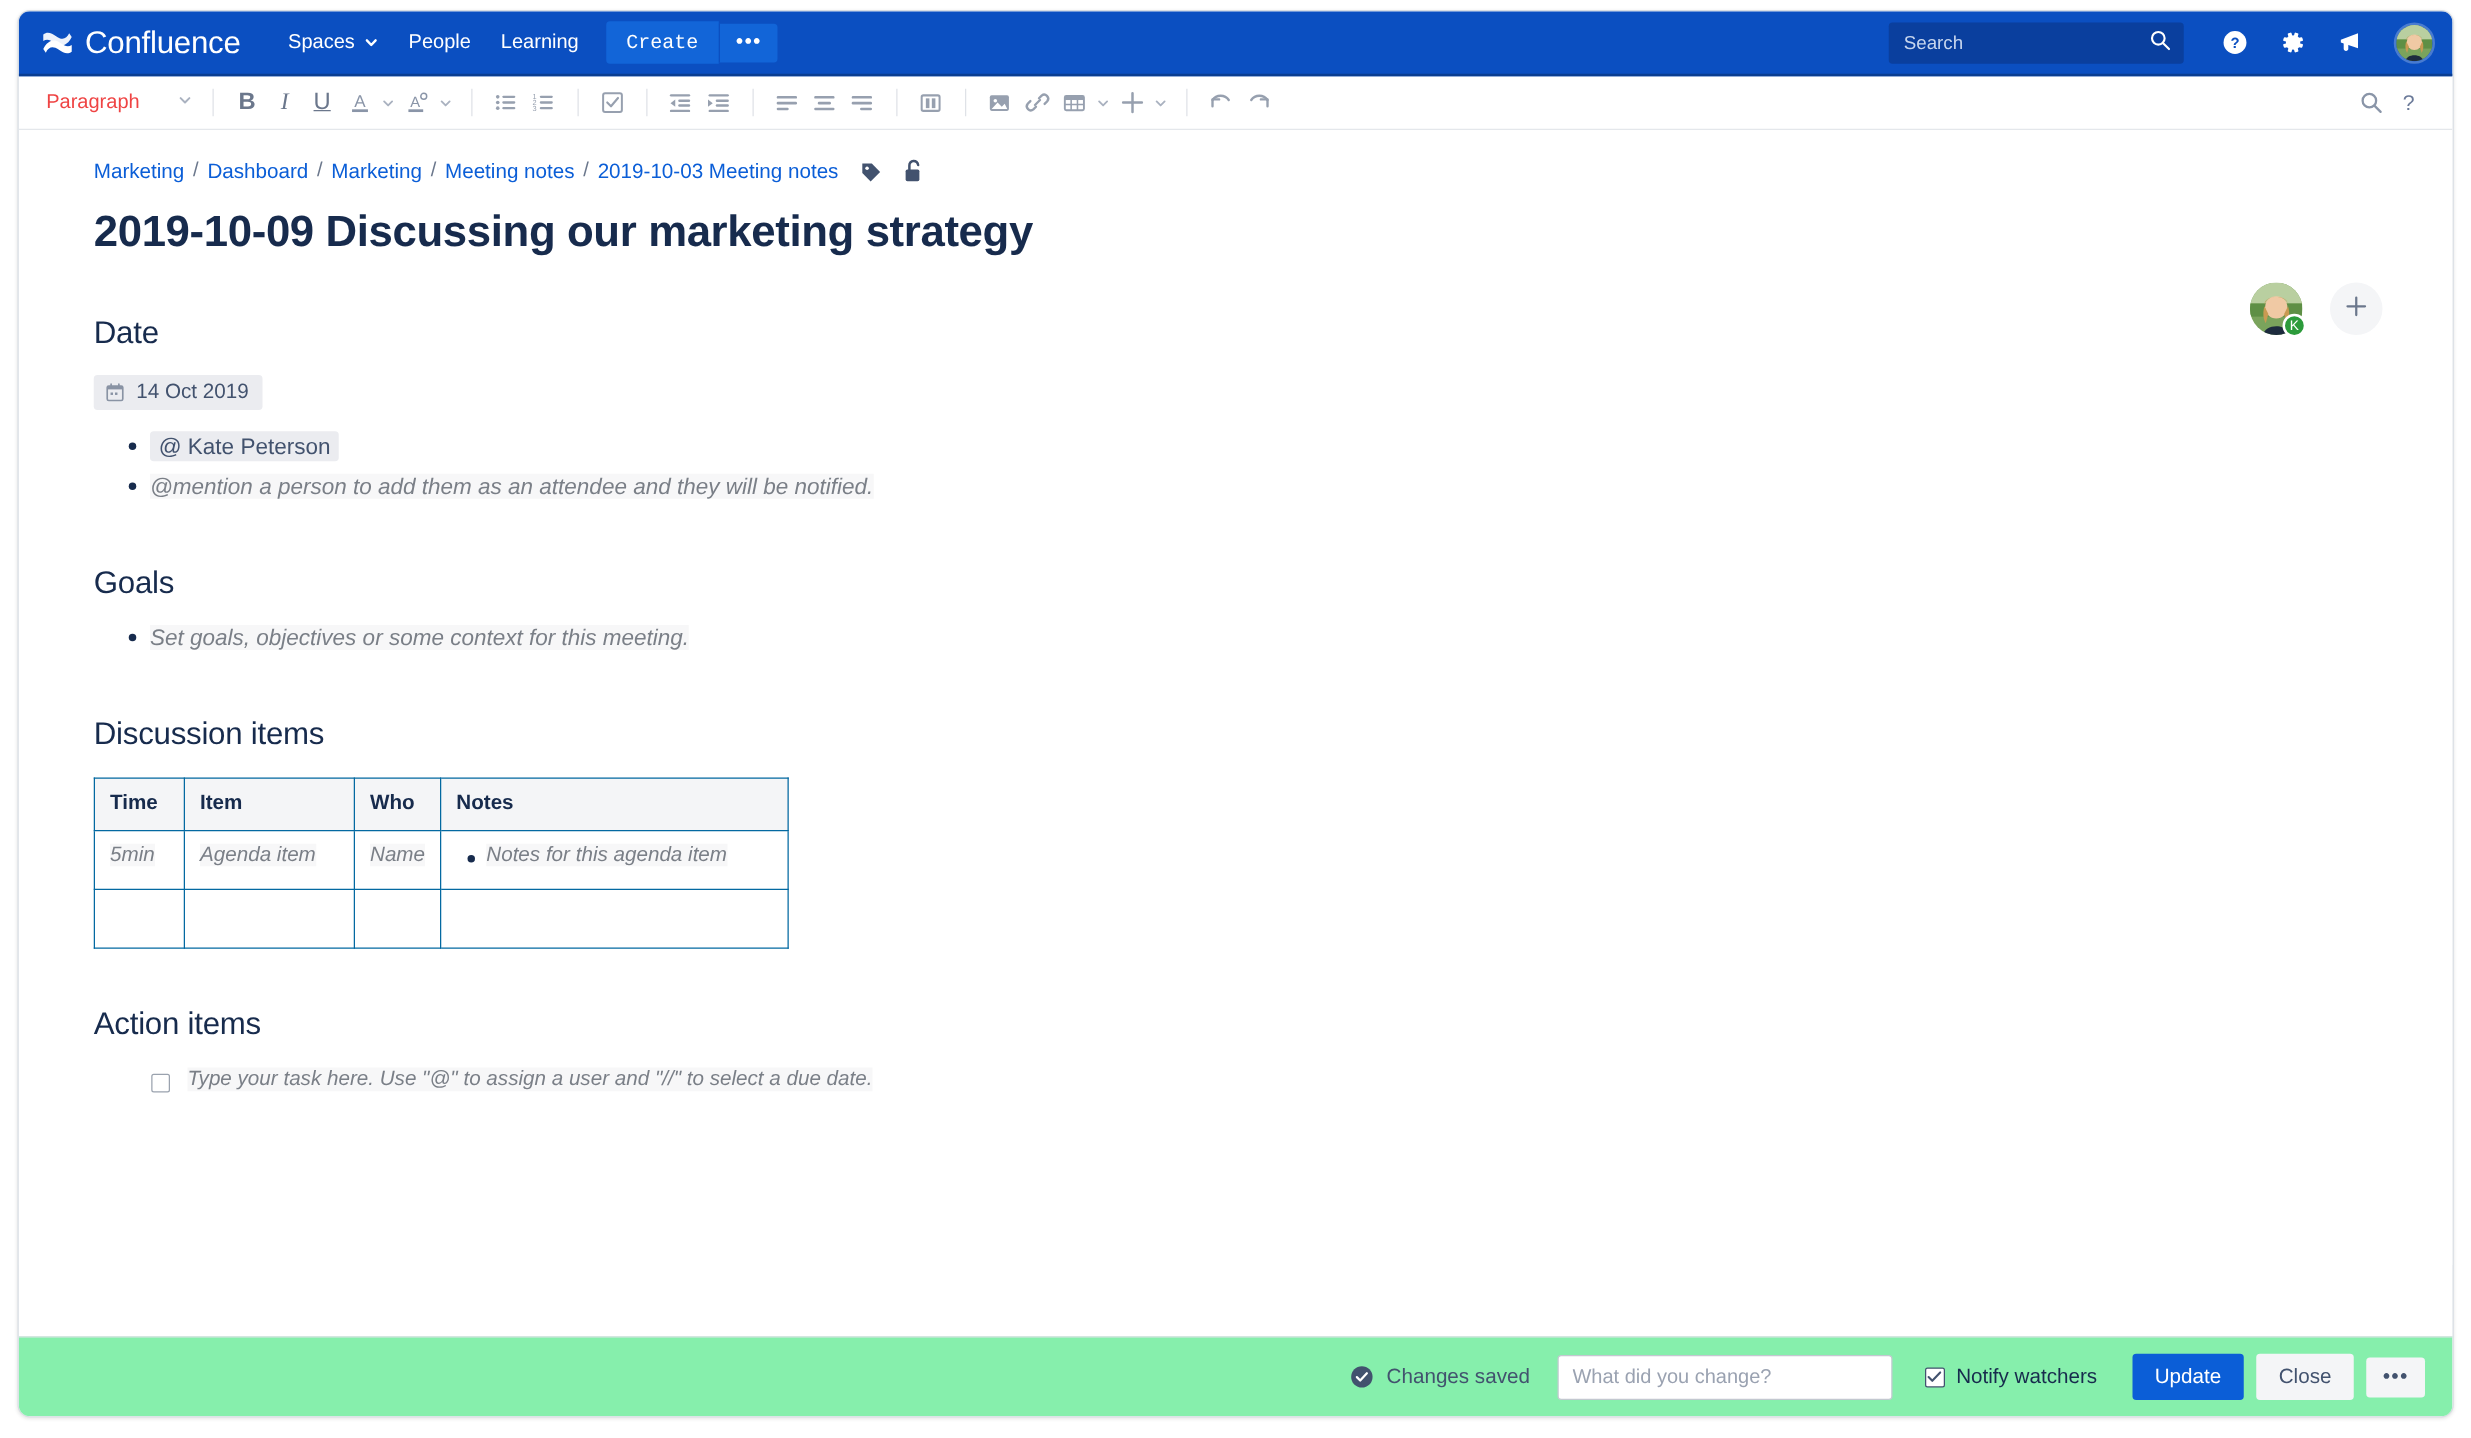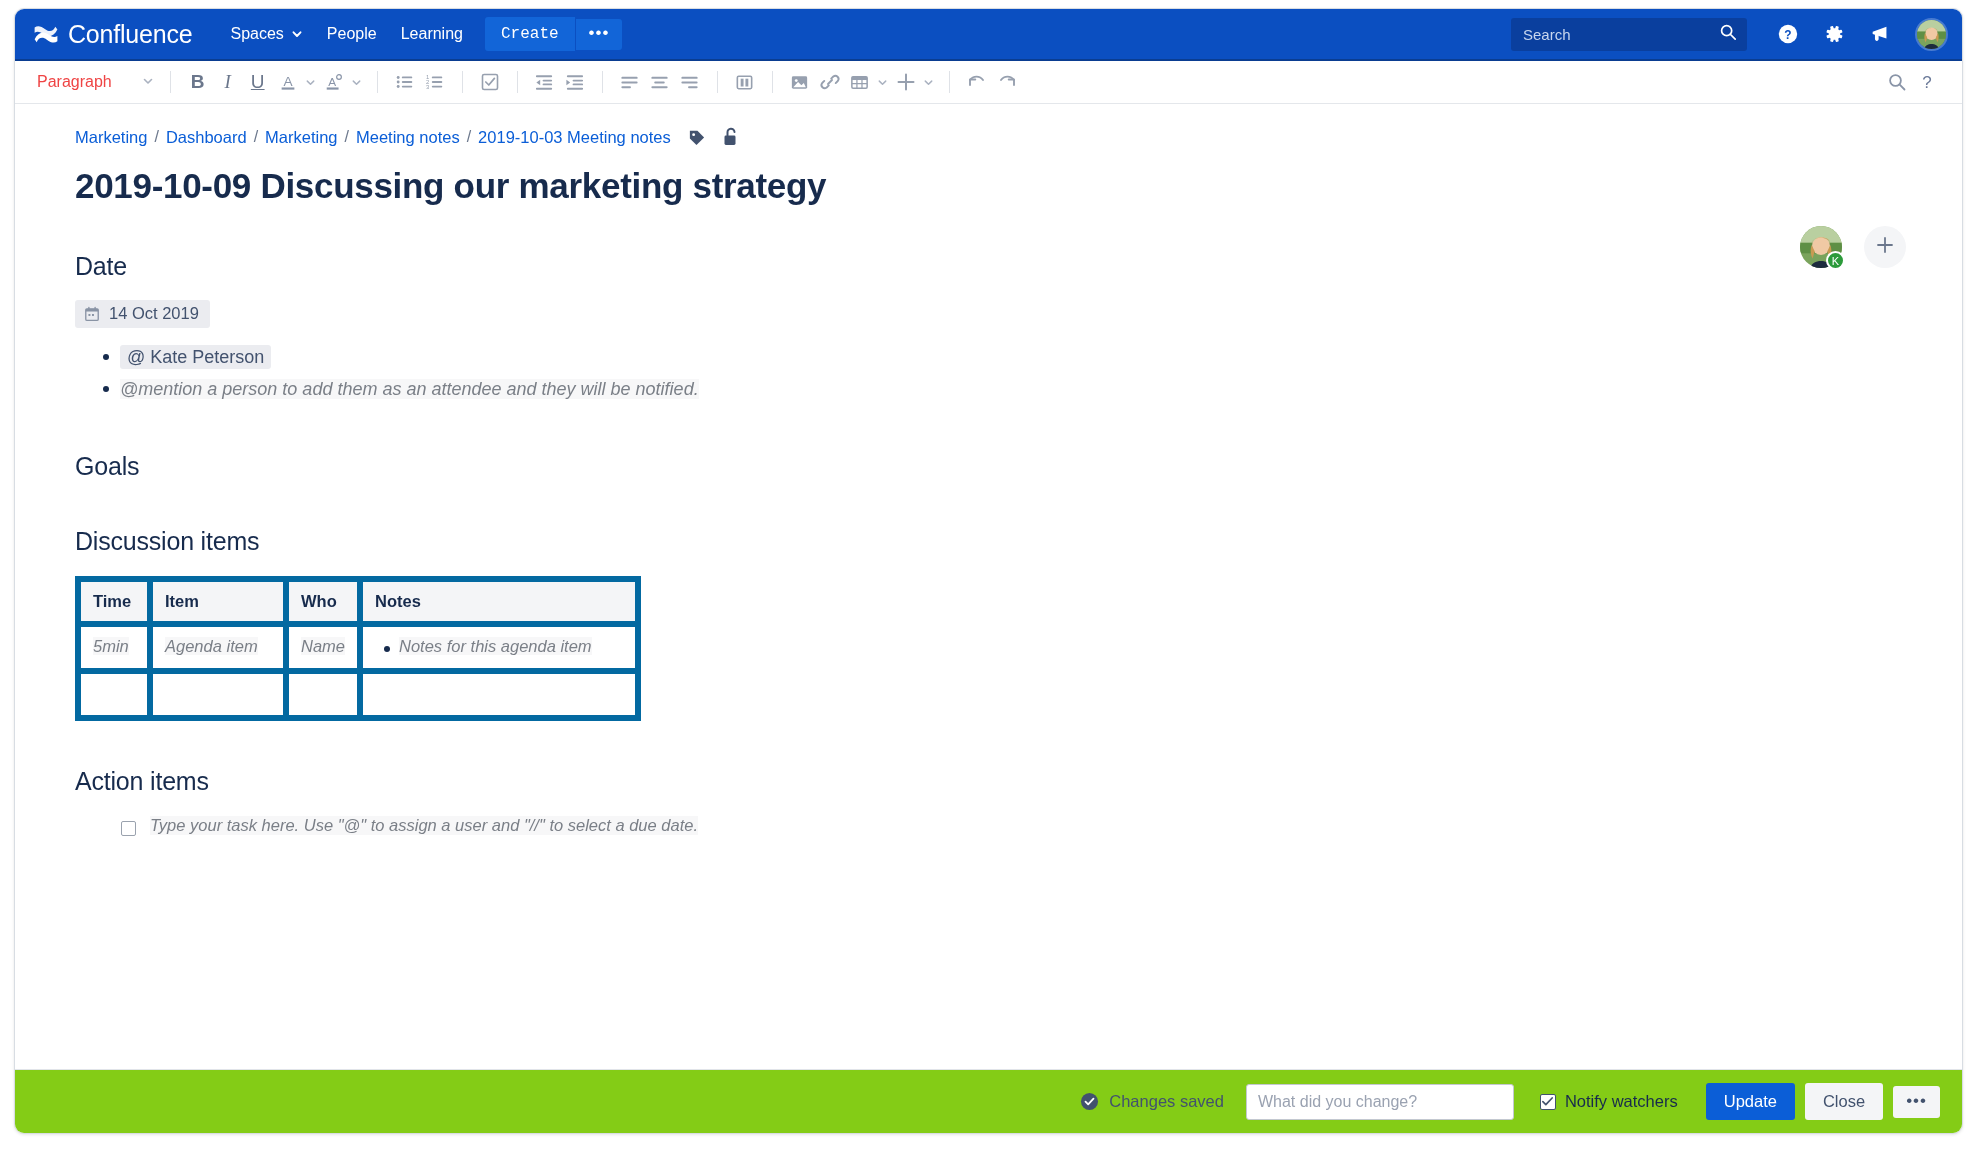--- a/index.html
+++ b/index.html
@@ -292,21 +292,21 @@
     color: #7a7f87;
     background: #f7f7f8;
   }
 
   table.disc {
     border-collapse: collapse;
     margin-top: 20px;
     table-layout: fixed;
   }
   table.disc th, table.disc td {
-    border: 6px solid #0369a1;
+    border: 1px solid #0369a1;
     padding: 10px 12px;
     font-size: 16.5px;
     vertical-align: top;
     text-align: left;
   }
   table.disc th {
     background: #f4f5f7;
     font-weight: bold;
     color: #172b4d;
     height: 42px;
@@ -345,21 +345,21 @@
     flex: none;
     cursor: pointer;
   }
   .task-text { font-size: 16.5px; }
 
   
   #footer {
     position: absolute;
     left: 0; right: 0; bottom: 0;
     height: 64px;
-    background: #84cc16;
+    background: #86efac;
     border-top: 1px solid #e1e4e9;
     display: flex;
     align-items: center;
     justify-content: flex-end;
     padding: 0 22px 0 0;
   }
   .saved {
     display: flex; align-items: center;
     color: #42526e;
     font-size: 16.5px;
@@ -769,20 +769,25 @@
       <ul class="bul">
         <li>
           <span class="mention">@ Kate Peterson</span>
         </li>
         <li>
           <span class="ph">@mention a person to add them as an attendee and they will be notified.</span>
         </li>
       </ul>
 
       <h2 class="sec">Goals</h2>
+      <ul class="bul">
+        <li>
+          <span class="ph">Set goals, objectives or some context for this meeting.</span>
+        </li>
+      </ul>
 
       <h2 class="sec">Discussion items</h2>
       <table class="disc">
         <thead>
           <tr>
             <th class="col-time">Time</th>
             <th class="col-item">Item</th>
             <th class="col-who">Who</th>
             <th class="col-notes">Notes</th>
           </tr>

